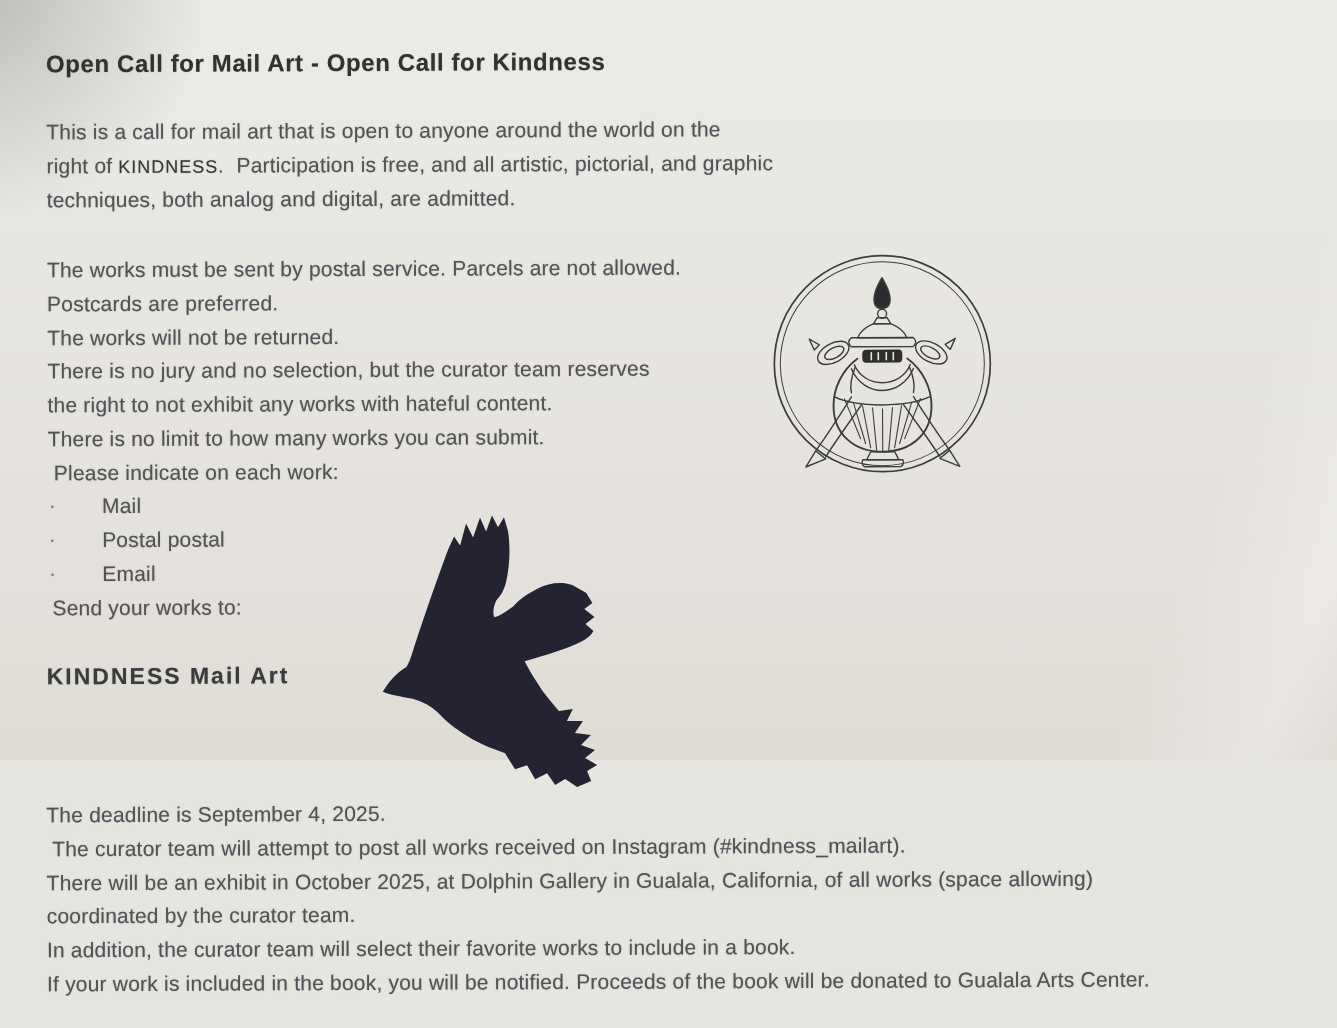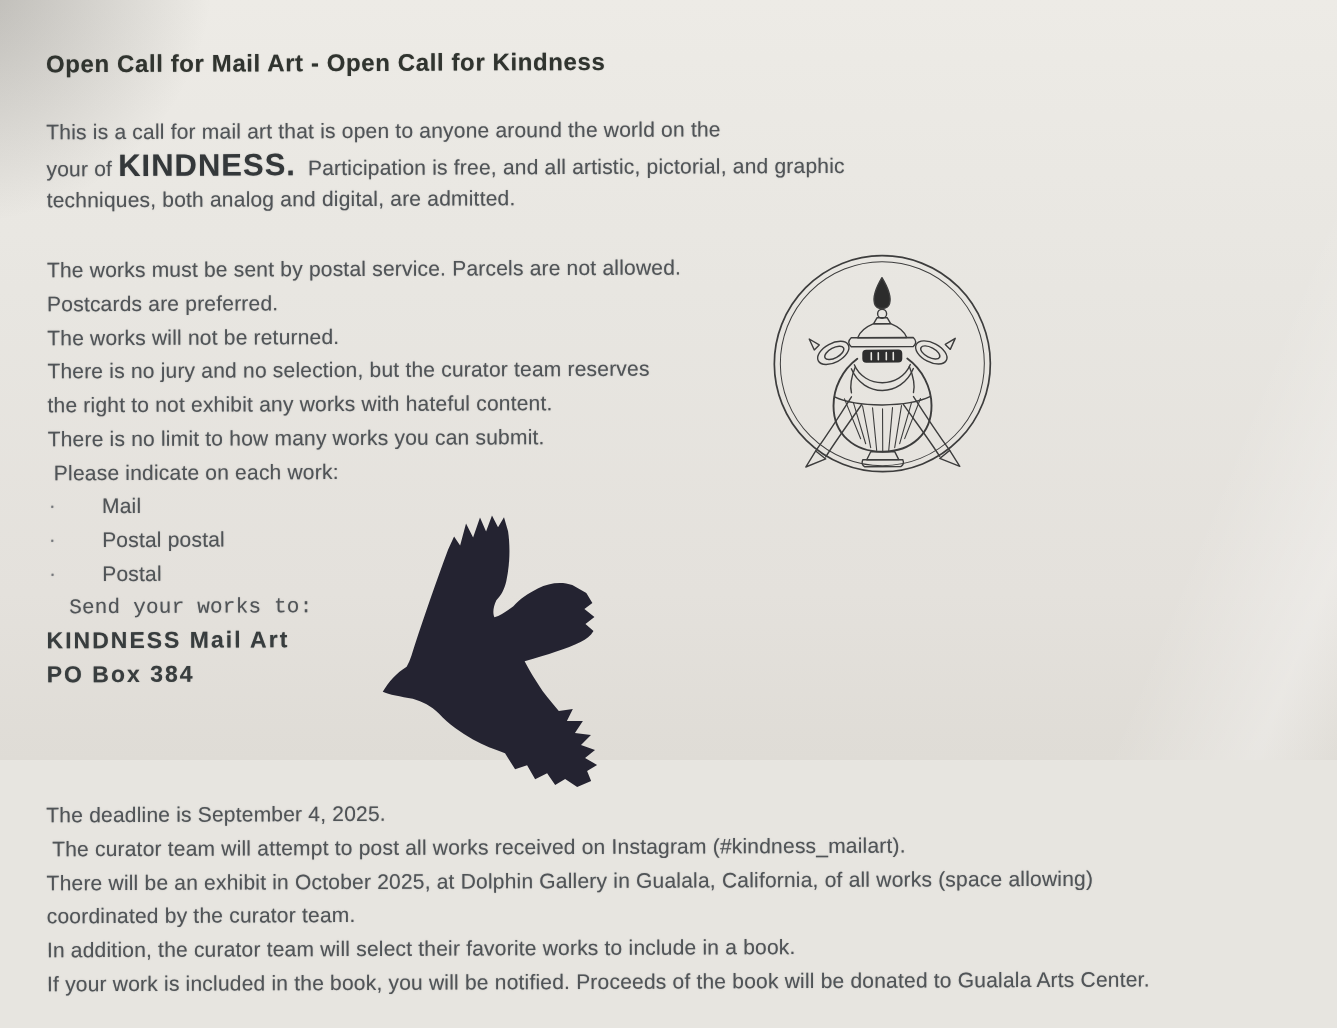--- a/index.html
+++ b/index.html
@@ -28,49 +28,49 @@
   }
   .line{height:33.8px;line-height:33.8px;}
   .title{
     position:absolute;left:46px;top:50px;
     font-weight:bold;font-size:24px;letter-spacing:0.6px;
     color:#30342f;white-space:pre;
     text-shadow:0 0 1px rgba(48,52,47,0.5);
   }
   .intro{position:absolute;left:46px;top:115px;}
   .inline-bold{
-    font-weight:bold;font-size:31px;letter-spacing:1px;color:#34383a;
+    font-weight:normal;font-size:18px;letter-spacing:1px;color:#34383a;
   }
   .rules{position:absolute;left:46px;top:253px;}
   .bullets{position:absolute;left:47px;top:489px;}
   .bullet-row{display:flex;height:33.8px;line-height:33.8px;}
   .bullet-dot{width:53px;color:#73767a;font-size:20px;}
-  .send{position:absolute;left:54px;top:591px;font-family:Liberation Mono, monospace;}
+  .send{position:absolute;left:44px;top:591px;}
   .address{
     position:absolute;left:44px;top:624px;
     font-weight:bold;font-size:23px;letter-spacing:2px;
     color:#383d3e;text-shadow:0 0 1px rgba(56,61,62,0.5);
   }
-  .address .line{height:33.6px;line-height:33.6px;white-space:pre;}
+  .address .line{height:33.6px;line-height:33.6px;white-space:pre;margin-top:36px;}
   .footer{position:absolute;left:43px;top:798px;}
   .emblem{position:absolute;left:766px;top:252px;width:230px;height:230px;}
   .bird{position:absolute;left:374px;top:505px;width:232px;height:296px;}
   svg{display:block;}
 </style>
 </head>
 <body>
 
 <div class="photo">
   <div class="sheet">
 
     <div class="title">Open Call for Mail Art - Open Call for Kindness</div>
 
     <div class="intro">
       <div class="txt line">This is a call for mail art that is open to anyone around the world on the</div>
-      <div class="txt line"><span>your of </span><span class="inline-bold">KINDNESS.</span><span>  Participation is free, and all artistic, pictorial, and graphic</span></div>
+      <div class="txt line"><span>right of </span><span class="inline-bold">KINDNESS.</span><span>  Participation is free, and all artistic, pictorial, and graphic</span></div>
       <div class="txt line">techniques, both analog and digital, are admitted.</div>
     </div>
 
     <div class="rules">
       <div class="txt line">The works must be sent by postal service. Parcels are not allowed.</div>
       <div class="txt line">Postcards are preferred.</div>
       <div class="txt line">The works will not be returned.</div>
       <div class="txt line">There is no jury and no selection, but the curator team reserves</div>
       <div class="txt line">the right to not exhibit any works with hateful content.</div>
       <div class="txt line">There is no limit to how many works you can submit.</div>
@@ -81,29 +81,28 @@
       <div class="bullet-row">
         <span class="bullet-dot txt">·</span>
         <span class="txt">Mail</span>
       </div>
       <div class="bullet-row">
         <span class="bullet-dot txt">·</span>
         <span class="txt">Postal postal</span>
       </div>
       <div class="bullet-row">
         <span class="bullet-dot txt">·</span>
-        <span class="txt">Postal</span>
+        <span class="txt">Email</span>
       </div>
     </div>
 
     <div class="send txt line"> Send your works to:</div>
 
     <div class="address">
       <div class="line">KINDNESS Mail Art</div>
-      <div class="line">PO Box 384</div>
     </div>
 
     <div class="footer">
       <div class="txt line">The deadline is September 4, 2025.</div>
       <div class="txt line"> The curator team will attempt to post all works received on Instagram (#kindness_mailart).</div>
       <div class="txt line">There will be an exhibit in October 2025, at Dolphin Gallery in Gualala, California, of all works (space allowing)</div>
       <div class="txt line">coordinated by the curator team.</div>
       <div class="txt line">In addition, the curator team will select their favorite works to include in a book.</div>
       <div class="txt line">If your work is included in the book, you will be notified. Proceeds of the book will be donated to Gualala Arts Center.</div>
     </div>

